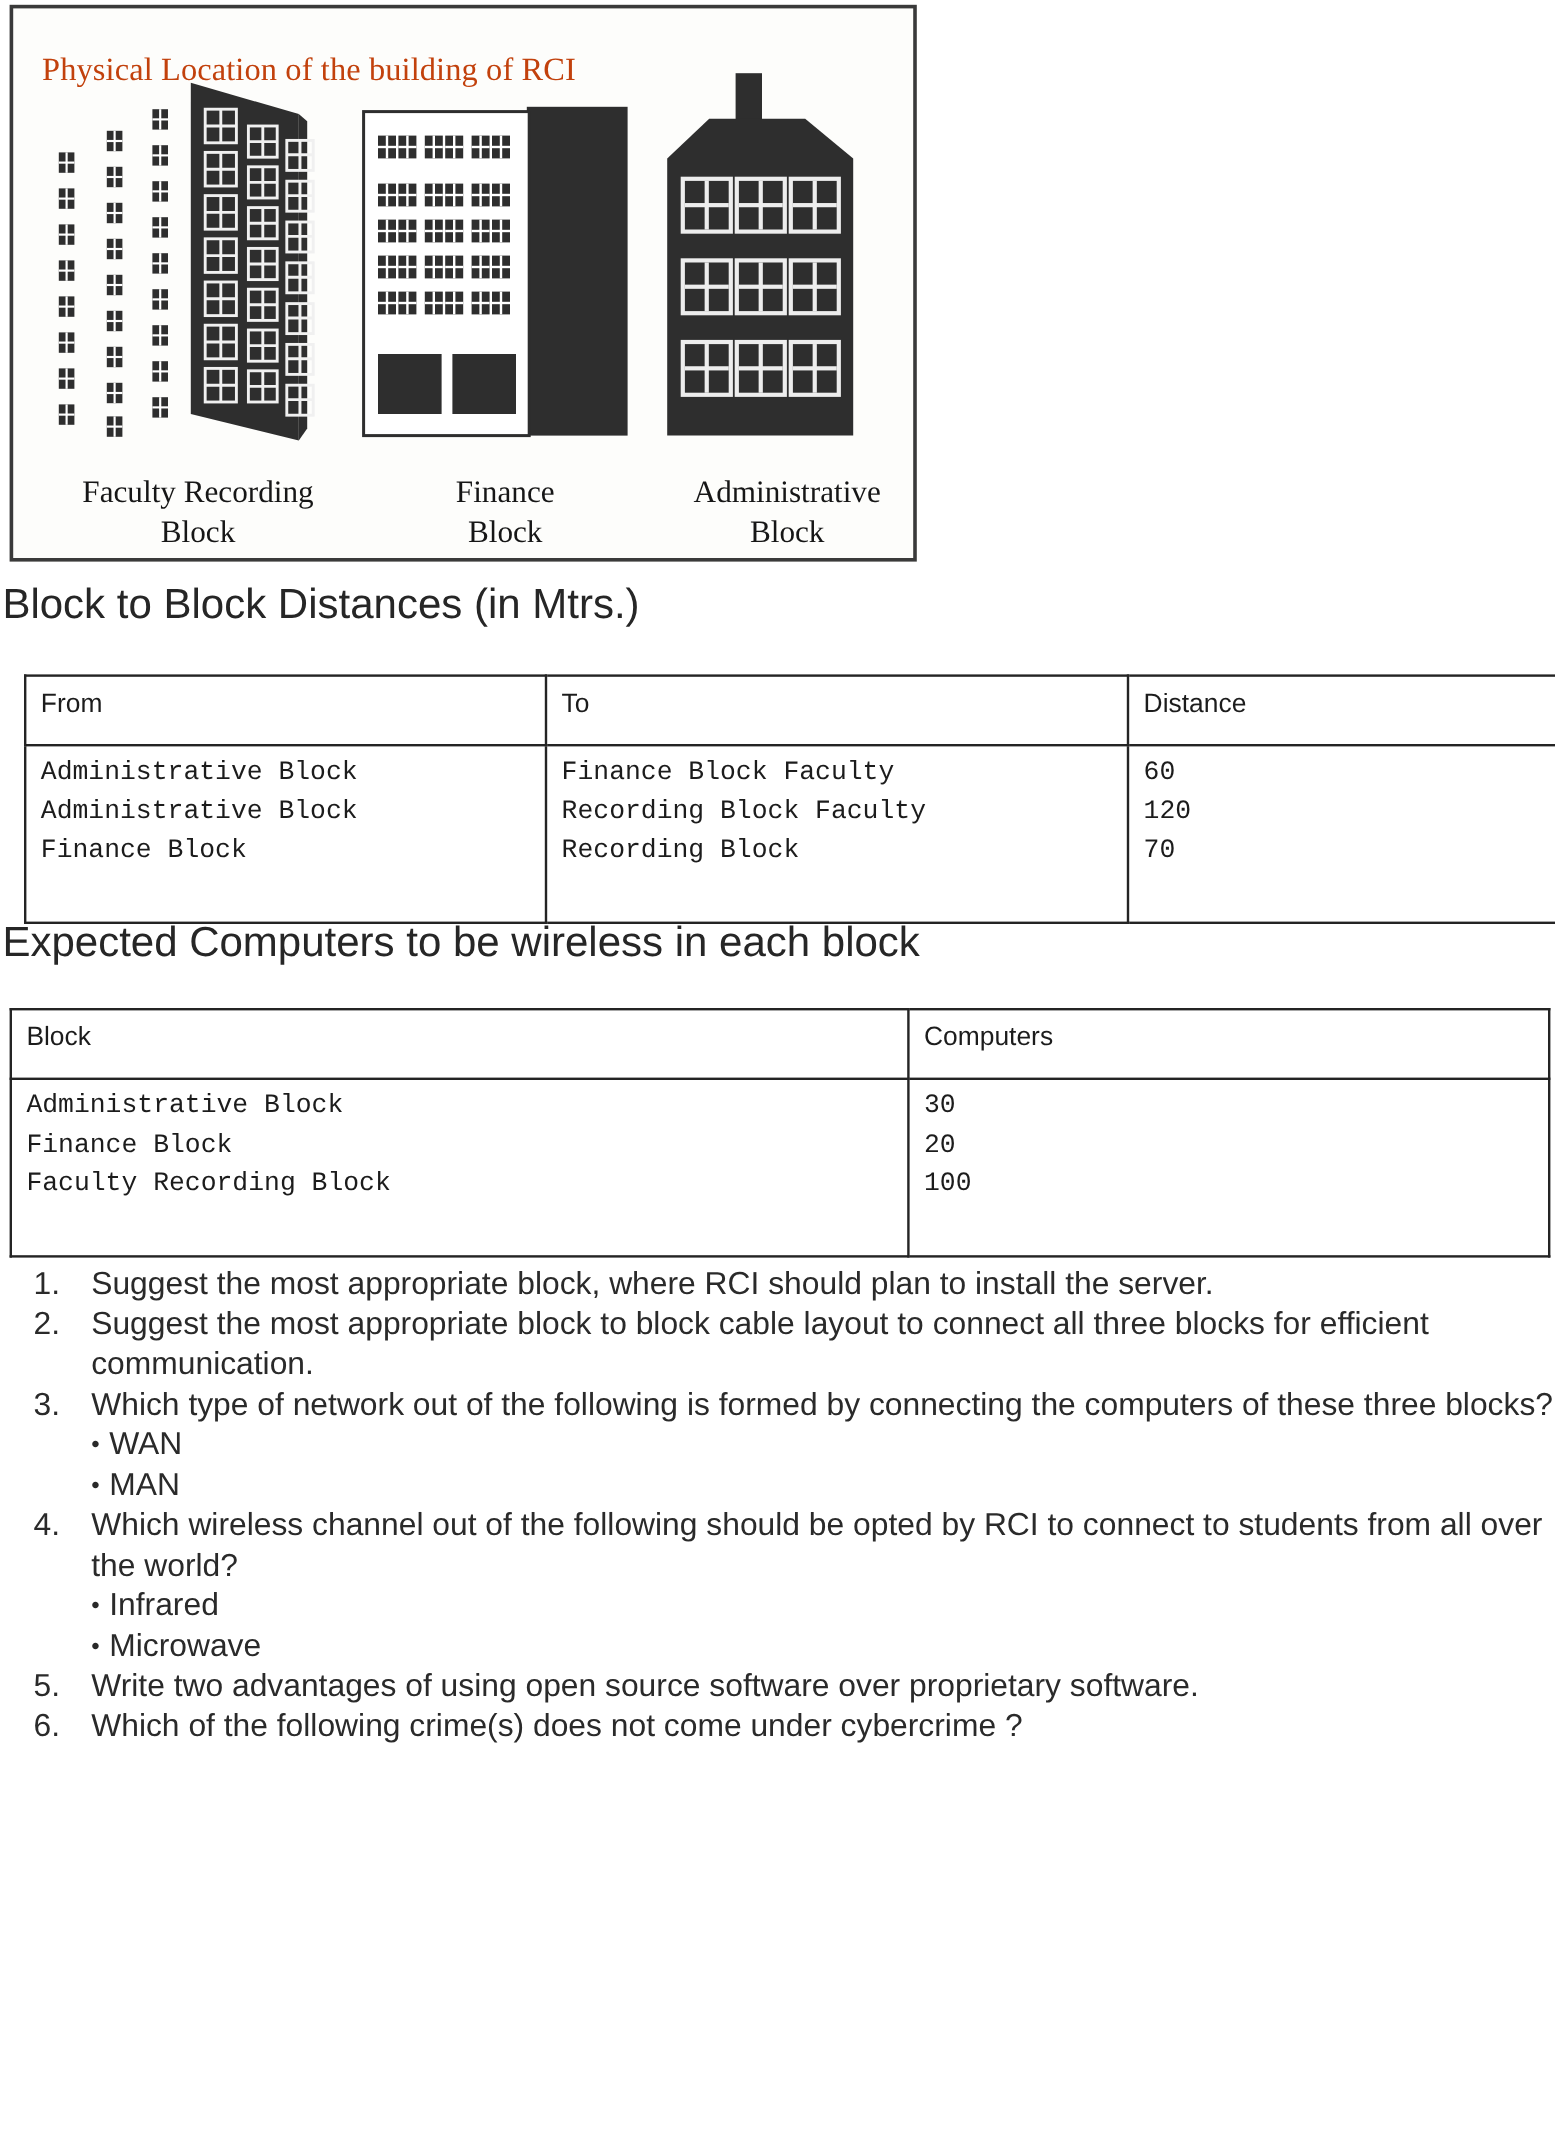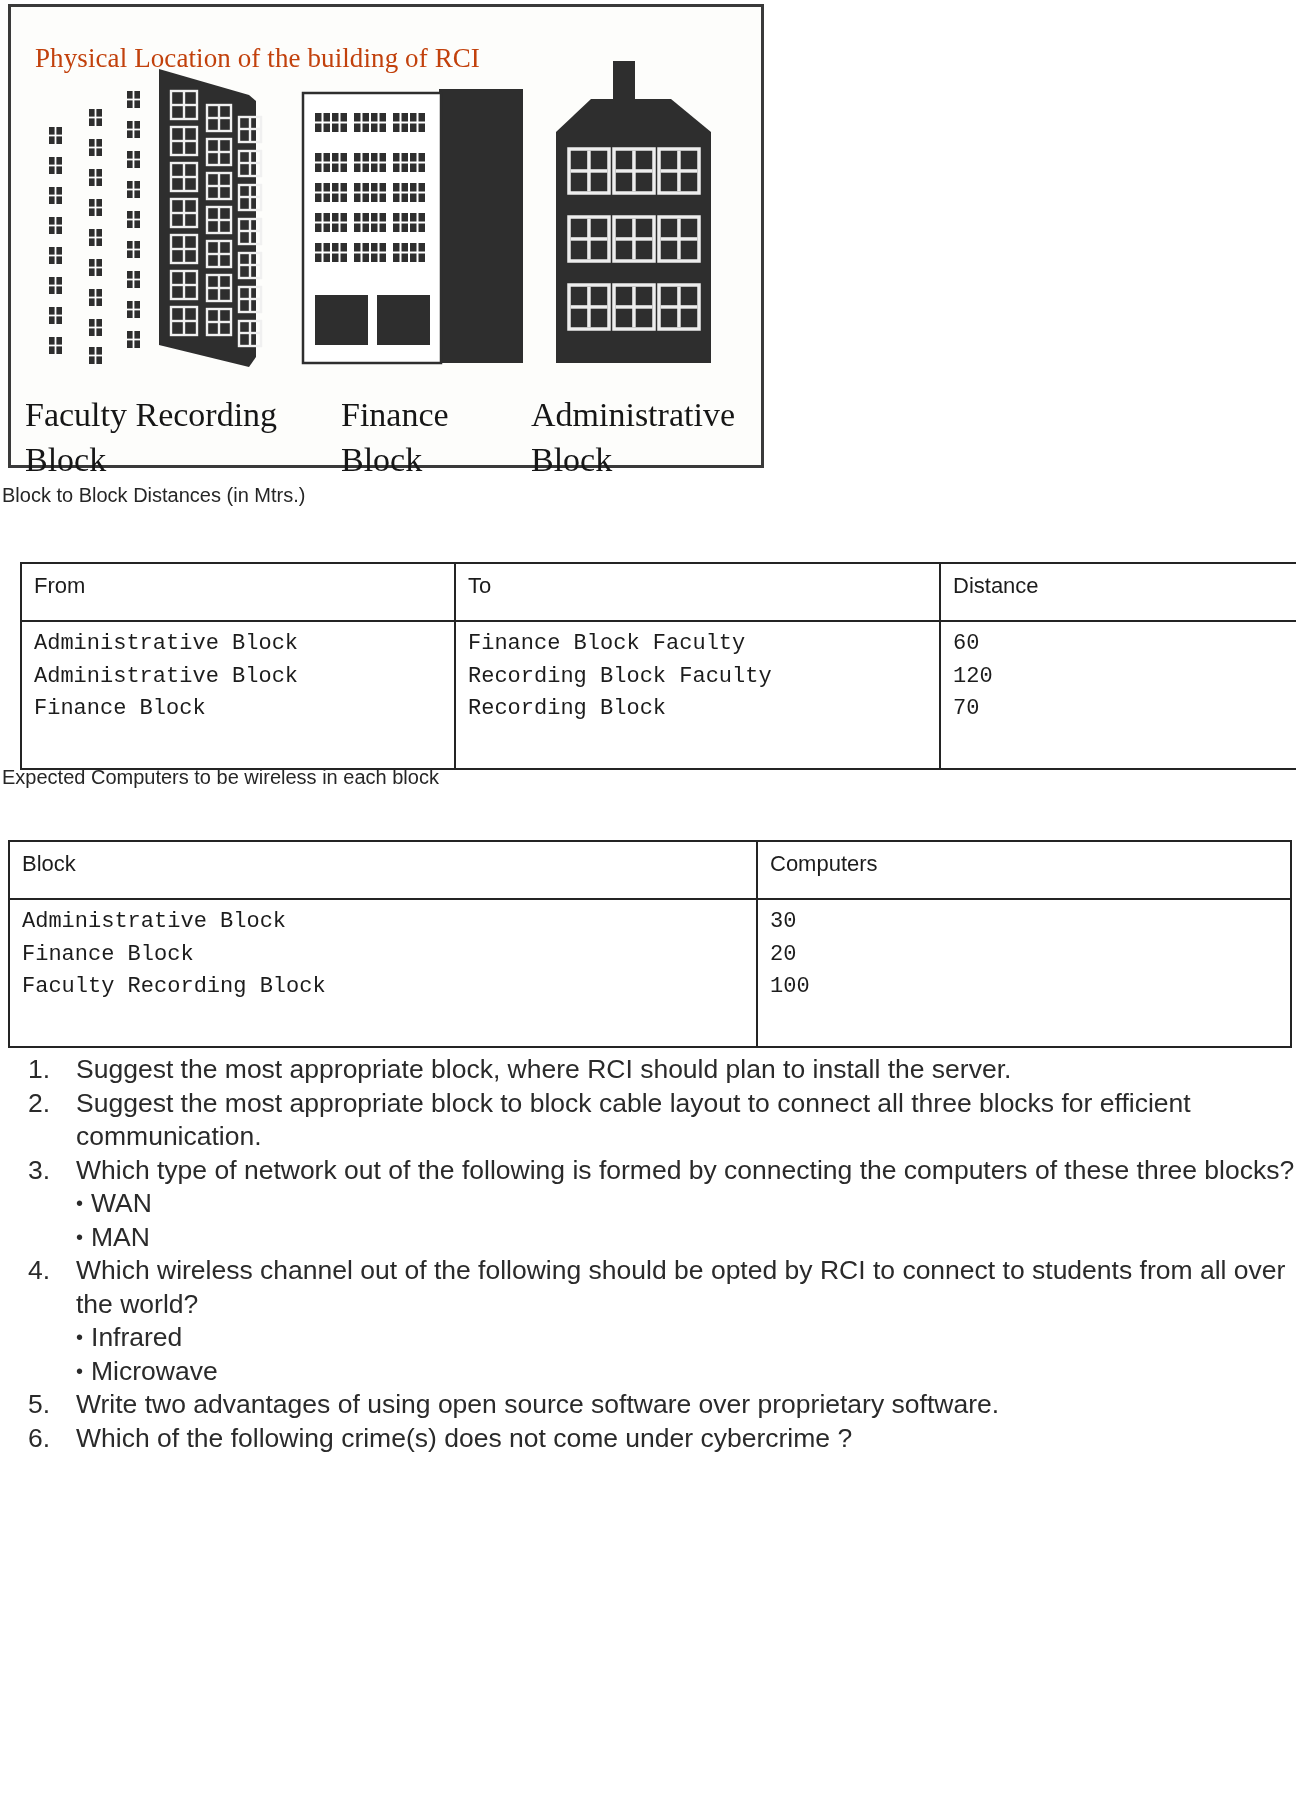--- a/index.html
+++ b/index.html
@@ -41,33 +41,34 @@
   .illustration {
     position: absolute;
     left: 0;
     top: 50px;
     width: 750px;
     height: 320px;
   }
   .blk-caption {
     position: absolute;
     font-family: "Liberation Serif", serif;
-    font-size: 34px;
+    font-size: 26px;
     color: #161616;
+    text-align: center;
     line-height: 1.32;
   }
   .cap-faculty { left: 14px;  top: 386px; width: 280px; }
   .cap-finance { left: 330px; top: 386px; width: 160px; }
   .cap-admin   { left: 520px; top: 386px; width: 250px; }
 
   
   .section-caption {
     position: absolute;
     left: 2px;
-    font-size: 20px;
+    font-size: 35px;
     color: #262626;
     white-space: nowrap;
   }
   .caption-distance  { top: 484px; }
   .caption-computers { top: 766px; }
 
   
   table.doc-table {
     position: absolute;
     border-collapse: collapse;

